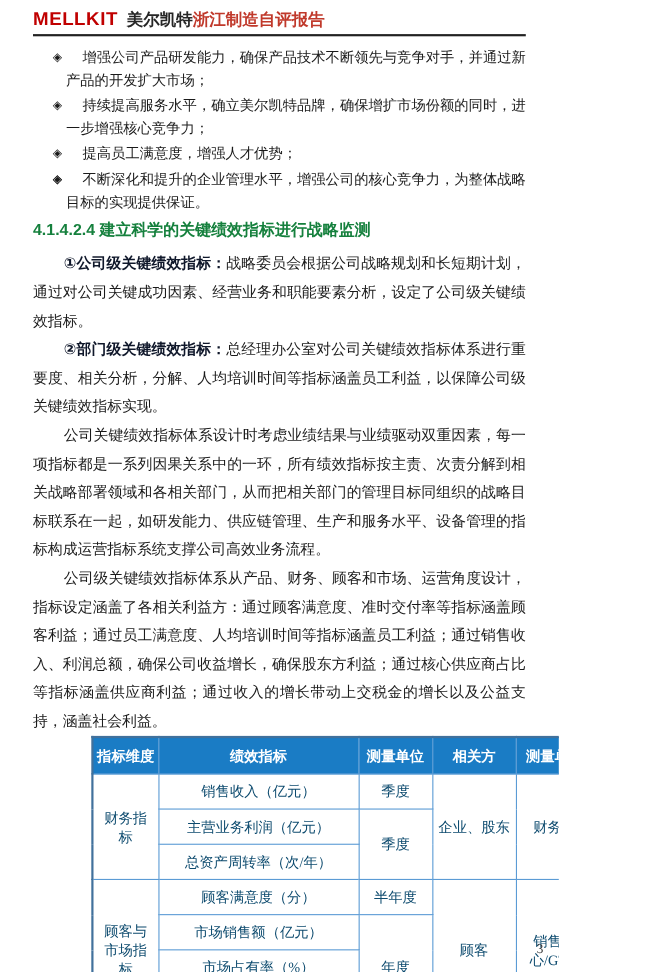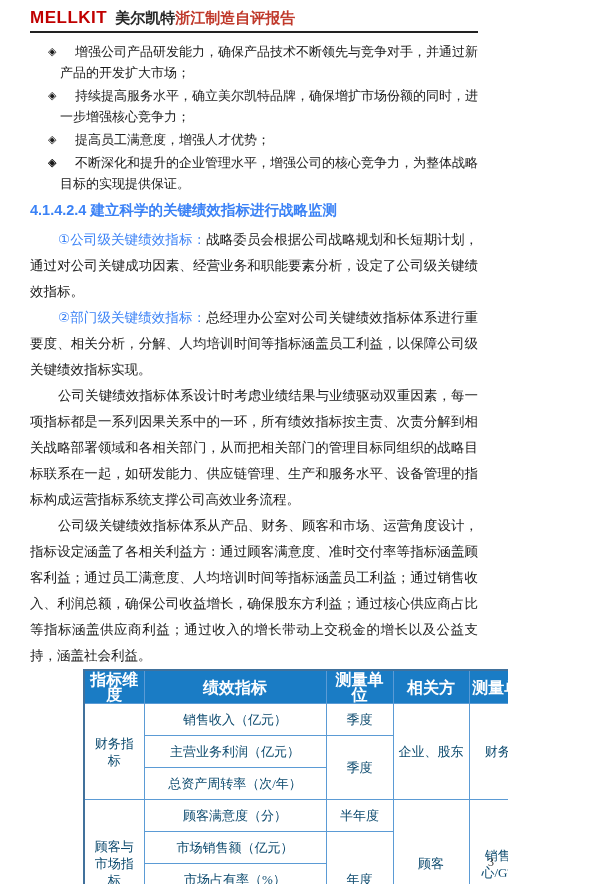--- a/index.html
+++ b/index.html
@@ -35,51 +35,51 @@
     margin-bottom:2px;
   }
   .bullet-glyph{
     position:absolute;left:18px;top:0;
     text-indent:0;font-size:11px;color:#1a1a1a;
     font-family:"DejaVu Sans",sans-serif;
   }
   
   .section-heading{
     font-family:"Liberation Sans","DejaVu Sans",sans-serif;
-    font-size:14.5px;font-weight:bold;color:#3b82f6;
+    font-size:14.5px;font-weight:bold;color:#15803d;
     margin:6px 0 7px 0;line-height:20px;
   }
   
   .para{
     font-size:13.5px;line-height:26px;
     text-indent:28px;margin:0;text-align:justify;
   }
   .para-label{
     font-family:"Liberation Sans","DejaVu Sans",sans-serif;
-    font-weight:normal;color:#3b82f6;
+    font-weight:bold;color:#0f172a;
   }
   
   .table-caption{
     text-align:center;
     font-family:"Liberation Sans","DejaVu Sans",sans-serif;
     font-weight:bold;font-size:13px;color:#111;
     margin:9px 0 6px 0;
   }
   table.kpi{
     border-collapse:collapse;table-layout:fixed;
     margin-left:53px;width:456px;
     border:2px solid #41719c;
   }
   table.kpi col.c1{width:60px;} table.kpi col.c2{width:182px;}
   table.kpi col.c3{width:67px;} table.kpi col.c4{width:76px;}
   table.kpi col.c5{width:71px;}
   table.kpi th{
     background:#1a7cc5;color:#ffffff;
     font-family:"Liberation Sans","DejaVu Sans",sans-serif;
-    font-weight:bold;font-size:16px;
+    font-weight:bold;font-size:13px;
     border:1px solid #5b9bd5;
     height:30px;padding:1px 2px;line-height:15px;margin-left:39px;
   }
   table.kpi td{
     border:1px solid #5b9bd5;
     font-size:13px;color:#0c4a6e;
     text-align:center;vertical-align:middle;
     height:29px;padding:1px 4px;line-height:17px;
   }
   

